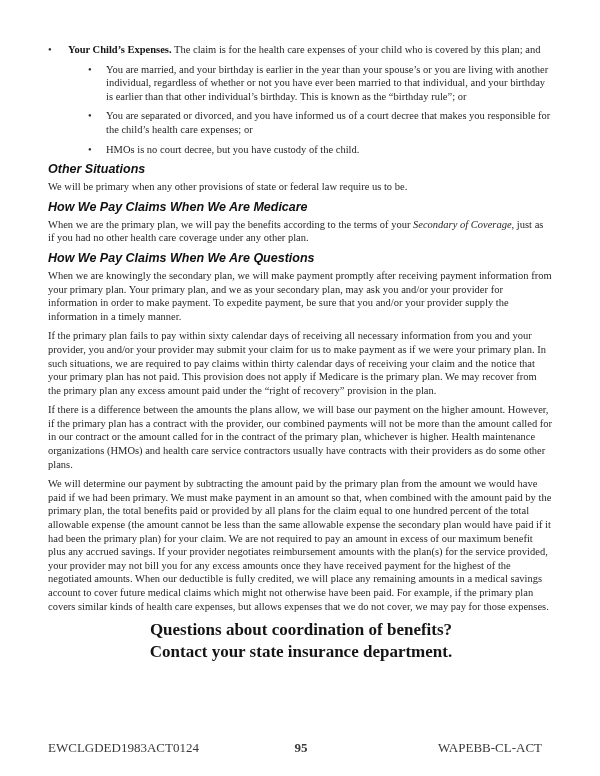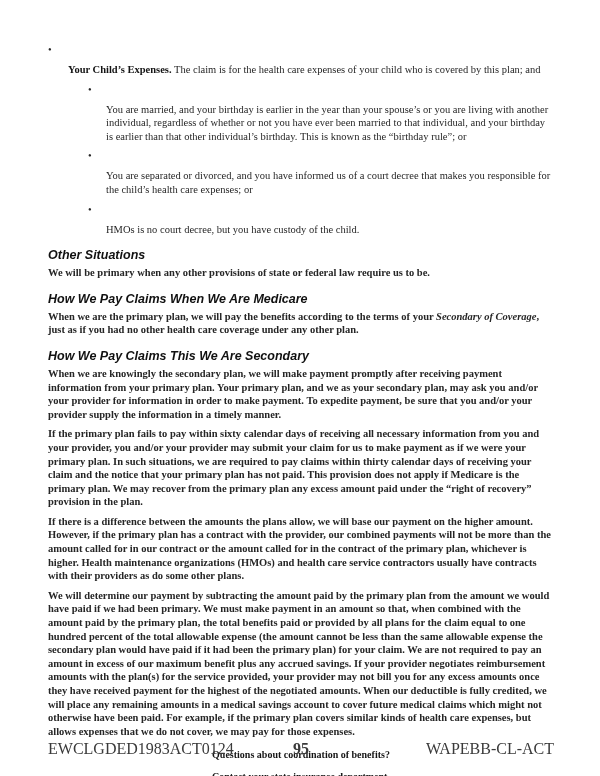--- a/index.html
+++ b/index.html
@@ -29,56 +29,55 @@
     flex: 0 0 20px;
     font-size: 10.5px;
   }
   .bullet-row.level2 {
     margin-left: 40px;
     margin-bottom: 6px;
   }
   .bullet-row.level2 .marker {
     flex: 0 0 18px;
   }
-  .bullet-row .btext { flex: 1 1 auto; margin-top: 20px; }
+  .bullet-row .btext { flex: 1 1 auto; }
   .btext b { color: #141414; }
   h2.sec-heading {
     font-family: "Liberation Sans", sans-serif;
     font-style: italic;
     font-weight: bold;
     font-size: 12.5px;
     line-height: 15px;
     color: #111111;
-    margin: 12px 0 3px 0;
+    margin: 0 0 3px 0;
   }
   p.body-para {
     margin: 0 2px 6px 0;
-    font-weight: bold;
   }
   .em-inline { font-style: italic; }
   .notice {
     margin-top: 10px;
     text-align: center;
     font-weight: bold;
     color: #141414;
-    font-size: 10px;
+    font-size: 17px;
   }
   .notice .notice-line { margin: 0 0 8px 0; }
   .footer {
     position: absolute;
     left: 48px;
     right: 46px;
     top: 740px;
     height: 14px;
-    font-size: 16px;
+    font-size: 13px;
     color: #3a3a3a;
   }
   .footer .f-left { position: absolute; left: 0; top: 0; }
   .footer .f-center { position: absolute; left: 50%; transform: translateX(-50%); top: 0; font-weight: bold; }
-  .footer .f-right { position: absolute; right: 0; top: 0; margin-left: 21px; }
+  .footer .f-right { position: absolute; right: 12px; top: 0; margin-left: 21px; }
 </style>
 </head>
 <body>
 
 <div class="page">
   <div class="content">
 
     <div class="bullet-row level1">
       <span class="marker">•</span>
       <span class="btext"><b>Your Child’s Expenses.</b> <span>The claim is for the health care expenses of your child who is covered by this plan; and</span></span>
@@ -96,21 +95,21 @@
       <span class="marker">•</span>
       <span class="btext">HMOs is no court decree, but you have custody of the child.</span>
     </div>
 
     <h2 class="sec-heading">Other Situations</h2>
     <p class="body-para">We will be primary when any other provisions of state or federal law require us to be.</p>
 
     <h2 class="sec-heading">How We Pay Claims When We Are Medicare</h2>
     <p class="body-para"><span>When we are the primary plan, we will pay the benefits according to the terms of your </span><span class="em-inline">Secondary of Coverage</span><span>, just as if you had no other health care coverage under any other plan.</span></p>
 
-    <h2 class="sec-heading">How We Pay Claims This We Are Secondary</h2>
+    <h2 class="sec-heading">How We Pay Claims When We Are Questions</h2>
     <p class="body-para">When we are knowingly the secondary plan, we will make payment promptly after receiving payment information from your primary plan. Your primary plan, and we as your secondary plan, may ask you and/or your provider for information in order to make payment. To expedite payment, be sure that you and/or your provider supply the information in a timely manner.</p>
     <p class="body-para">If the primary plan fails to pay within sixty calendar days of receiving all necessary information from you and your provider, you and/or your provider may submit your claim for us to make payment as if we were your primary plan. In such situations, we are required to pay claims within thirty calendar days of receiving your claim and the notice that your primary plan has not paid. This provision does not apply if Medicare is the primary plan. We may recover from the primary plan any excess amount paid under the “right of recovery” provision in the plan.</p>
     <p class="body-para">If there is a difference between the amounts the plans allow, we will base our payment on the higher amount. However, if the primary plan has a contract with the provider, our combined payments will not be more than the amount called for in our contract or the amount called for in the contract of the primary plan, whichever is higher. Health maintenance organizations (HMOs) and health care service contractors usually have contracts with their providers as do some other plans.</p>
     <p class="body-para">We will determine our payment by subtracting the amount paid by the primary plan from the amount we would have paid if we had been primary. We must make payment in an amount so that, when combined with the amount paid by the primary plan, the total benefits paid or provided by all plans for the claim equal to one hundred percent of the total allowable expense (the amount cannot be less than the same allowable expense the secondary plan would have paid if it had been the primary plan) for your claim. We are not required to pay an amount in excess of our maximum benefit plus any accrued savings. If your provider negotiates reimbursement amounts with the plan(s) for the service provided, your provider may not bill you for any excess amounts once they have received payment for the highest of the negotiated amounts. When our deductible is fully credited, we will place any remaining amounts in a medical savings account to cover future medical claims which might not otherwise have been paid. For example, if the primary plan covers similar kinds of health care expenses, but allows expenses that we do not cover, we may pay for those expenses.</p>
 
     <div class="notice">
       <div class="notice-line">Questions about coordination of benefits?</div>
       <div class="notice-line">Contact your state insurance department.</div>
     </div>
   </div>

